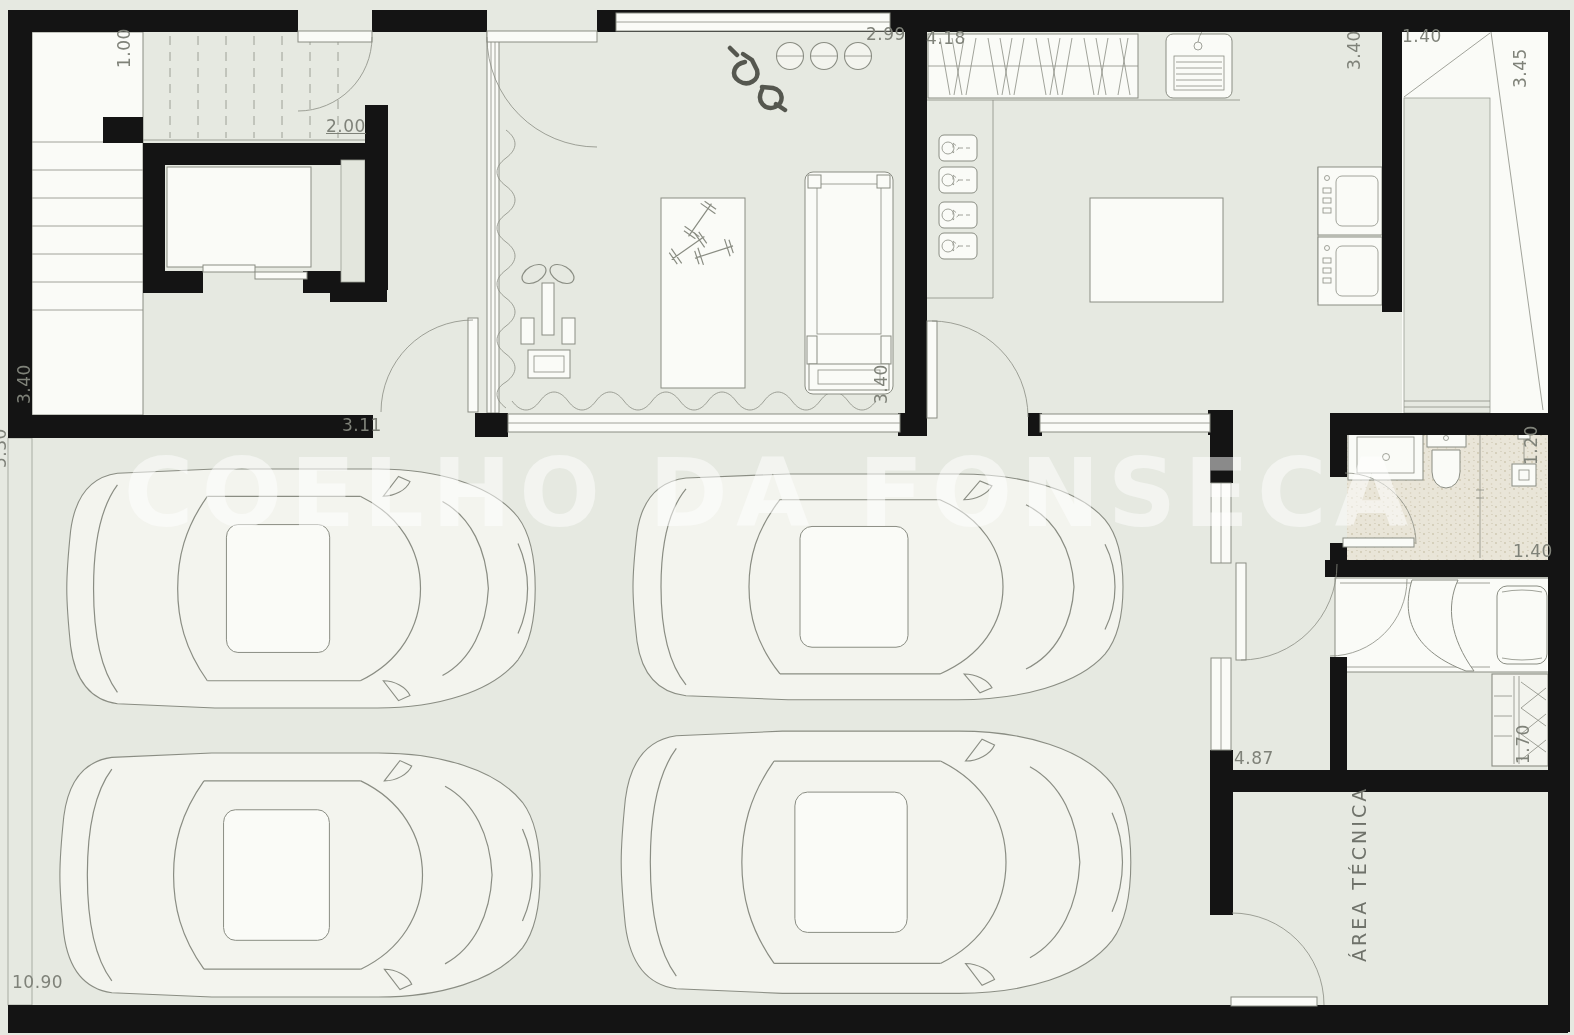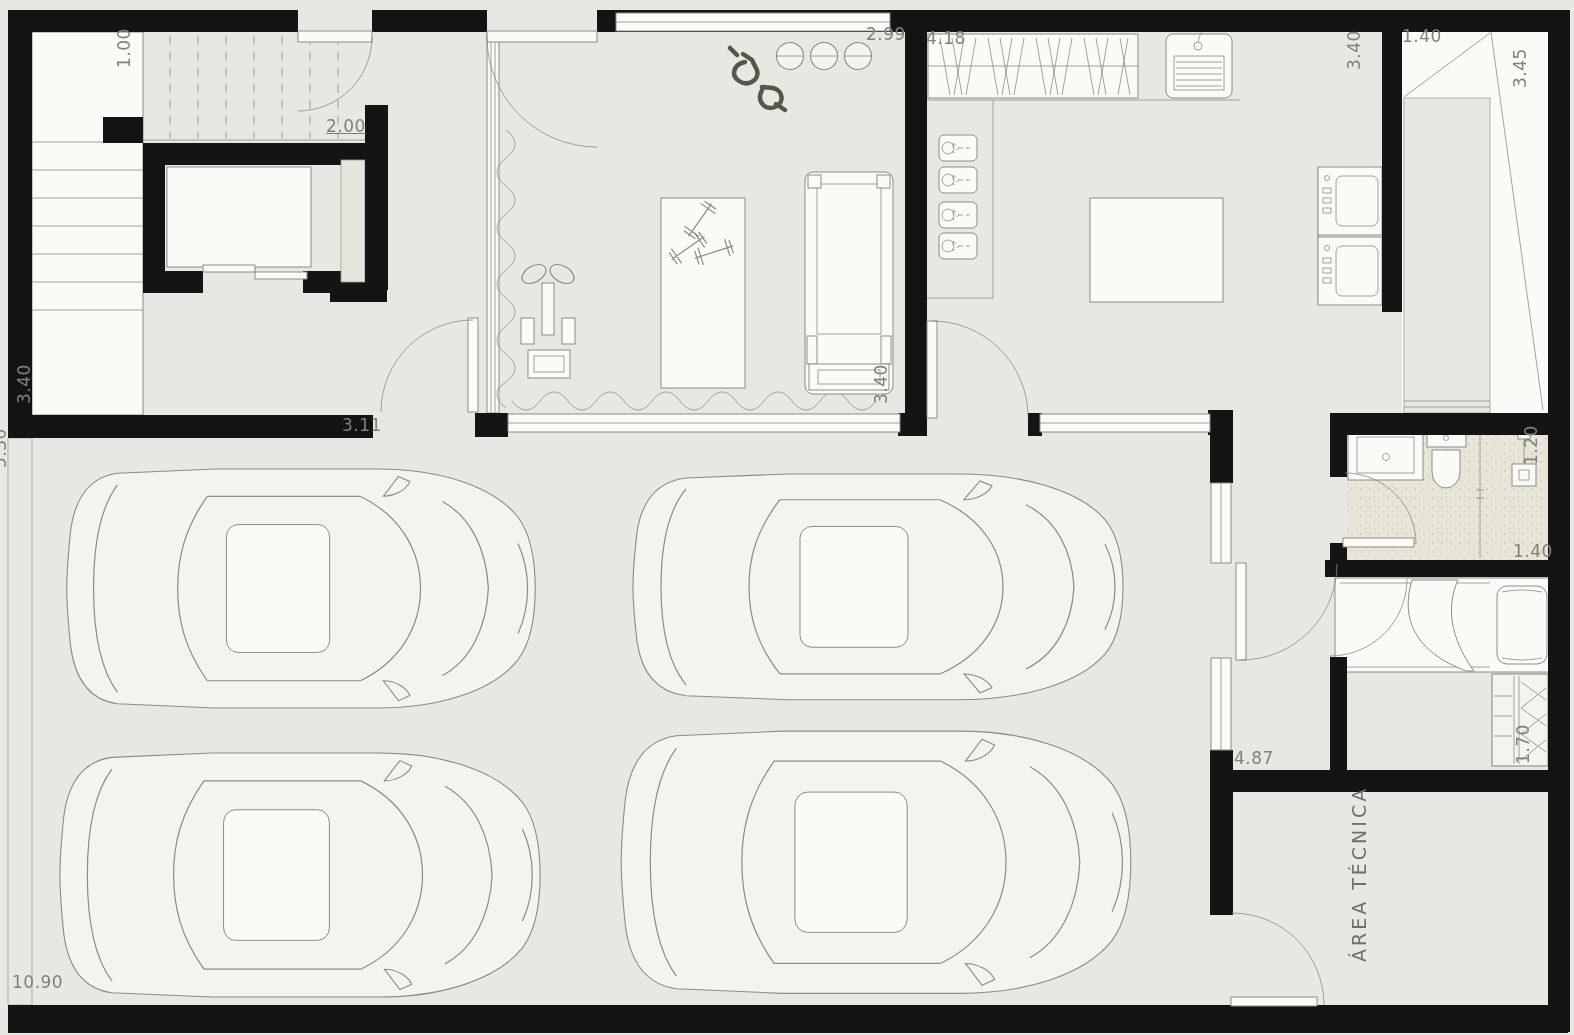--- a/index.html
+++ b/index.html
@@ -291,13 +291,14 @@
   <div class="lbl" style="left:342px;top:387px;margin-top:28px;">3.11</div>
   <div class="lbl v" style="left:891px;top:384px;">3.40</div>
   <div class="lbl v" style="left:1541px;top:445px;">1.20</div>
   <div class="lbl" style="left:1513px;top:541px;">1.40</div>
   <div class="lbl" style="left:1234px;top:748px;">4.87</div>
   <div class="lbl v" style="left:1533px;top:744px;">1.70</div>
   <div class="lbl" style="left:12px;top:972px;">10.90</div>
 
   <div class="room-label" style="left:1370px;top:940px;">ÁREA TÉCNICA</div>
 
+  <div class="watermark">COELHO DA FONSECA</div>
 </div>
 
 </body></html>

